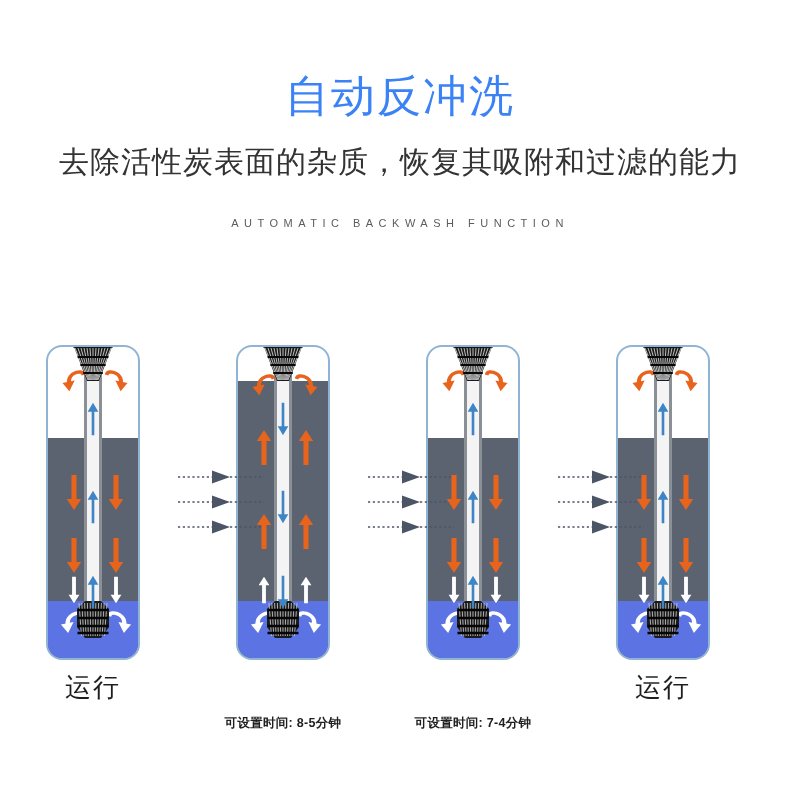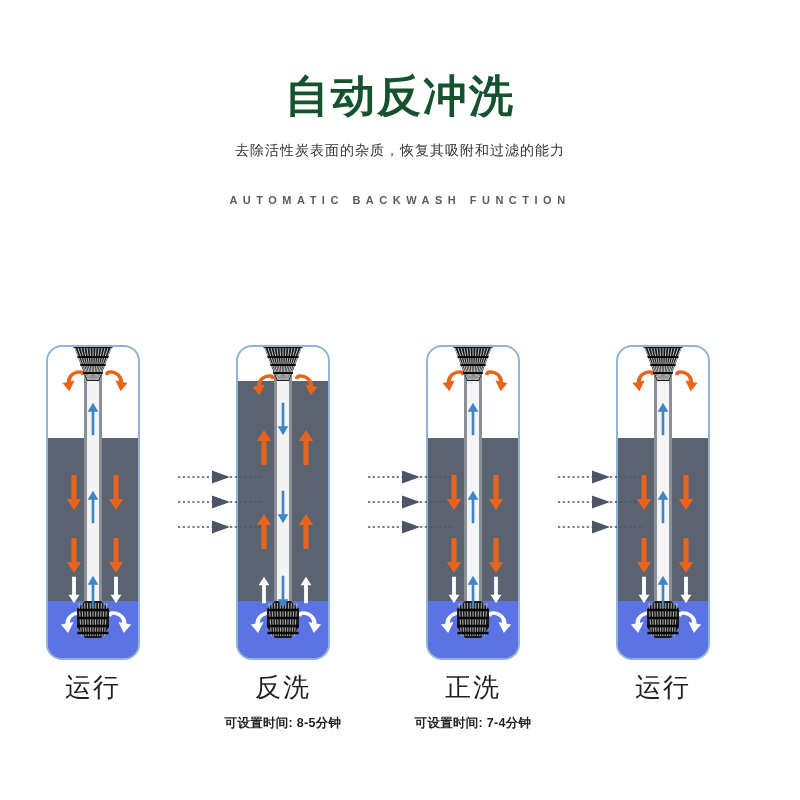--- a/index.html
+++ b/index.html
@@ -8,29 +8,29 @@
     background:#ffffff;
     font-family:"Liberation Sans","DejaVu Sans",sans-serif;
     color:#2b2b2b;
     overflow:hidden;
     position:relative;
   }
 
   
   #header{padding-top:72px;text-align:center;}
   #main-title{
-    font-size:44px;font-weight:bold;letter-spacing:2px;
-    color:#14532d;line-height:1.1;
+    font-size:44px;font-weight:normal;letter-spacing:2px;
+    color:#3b82f6;line-height:1.1;
   }
   #subtitle{
-    margin-top:22px;font-size:14px;color:#333333;letter-spacing:1px;
+    margin-top:22px;font-size:30px;color:#333333;letter-spacing:1px;
   }
   #eng-title{
     margin-top:34px;font-size:11px;color:#5c5c5c;
-    letter-spacing:5.5px;font-weight:bold;
+    letter-spacing:5.5px;font-weight:normal;
   }
 
   
   #diagram{
     position:absolute;left:0;top:330px;width:800px;height:470px;
   }
 
   .tank-col{
     position:absolute;top:0;width:190px;height:400px;
   }
@@ -344,21 +344,20 @@
             <line x1="22.599999999999998" y1="3" x2="21.531999999999996" y2="36" stroke="#c9c9c9" stroke-width="0.85"></line>
             <line x1="25.4" y1="3" x2="23.827999999999996" y2="36" stroke="#c9c9c9" stroke-width="0.85"></line>
             <line x1="28.2" y1="3" x2="26.124" y2="36" stroke="#c9c9c9" stroke-width="0.85"></line>
             <line x1="31" y1="3" x2="28.419999999999998" y2="36" stroke="#c9c9c9" stroke-width="0.85"></line>
             <line x1="1.5" y1="10" x2="32.5" y2="10" stroke="#050505" stroke-width="2.4"></line>
             <line x1="1.5" y1="18" x2="32.5" y2="18" stroke="#050505" stroke-width="2.4"></line>
             <line x1="1.5" y1="26" x2="32.5" y2="26" stroke="#050505" stroke-width="2.4"></line>
             <line x1="1.5" y1="33" x2="32.5" y2="33" stroke="#050505" stroke-width="2.4"></line>
           </svg></div>
       </div>
-      <div class="tank-label">反洗</div>
       <div class="tank-note">可设置时间: 8-5分钟</div>
     </div>
     <div class="tank-col c2">
       <div class="tank">
         <div class="carbon" style="height: 220.5px; background: rgb(91, 98, 112);"></div>
         <div class="water" style="height: 56.7px; background: rgb(92, 115, 228);"></div>
         <div class="tube"></div>
         <div class="arw" style="left: 14px; top: 22px;">
           <svg width="28" height="25" viewBox="0 0 40 36">
             <g>
@@ -468,21 +467,20 @@
             <line x1="22.599999999999998" y1="3" x2="21.531999999999996" y2="36" stroke="#c9c9c9" stroke-width="0.85"></line>
             <line x1="25.4" y1="3" x2="23.827999999999996" y2="36" stroke="#c9c9c9" stroke-width="0.85"></line>
             <line x1="28.2" y1="3" x2="26.124" y2="36" stroke="#c9c9c9" stroke-width="0.85"></line>
             <line x1="31" y1="3" x2="28.419999999999998" y2="36" stroke="#c9c9c9" stroke-width="0.85"></line>
             <line x1="1.5" y1="10" x2="32.5" y2="10" stroke="#050505" stroke-width="2.4"></line>
             <line x1="1.5" y1="18" x2="32.5" y2="18" stroke="#050505" stroke-width="2.4"></line>
             <line x1="1.5" y1="26" x2="32.5" y2="26" stroke="#050505" stroke-width="2.4"></line>
             <line x1="1.5" y1="33" x2="32.5" y2="33" stroke="#050505" stroke-width="2.4"></line>
           </svg></div>
       </div>
-      <div class="tank-label">正洗</div>
       <div class="tank-note">可设置时间: 7-4分钟</div>
     </div>
     <div class="tank-col c3">
       <div class="tank">
         <div class="carbon" style="height: 220.5px; background: rgb(91, 98, 112);"></div>
         <div class="water" style="height: 56.7px; background: rgb(92, 115, 228);"></div>
         <div class="tube"></div>
         <div class="arw" style="left: 14px; top: 22px;">
           <svg width="28" height="25" viewBox="0 0 40 36">
             <g>

